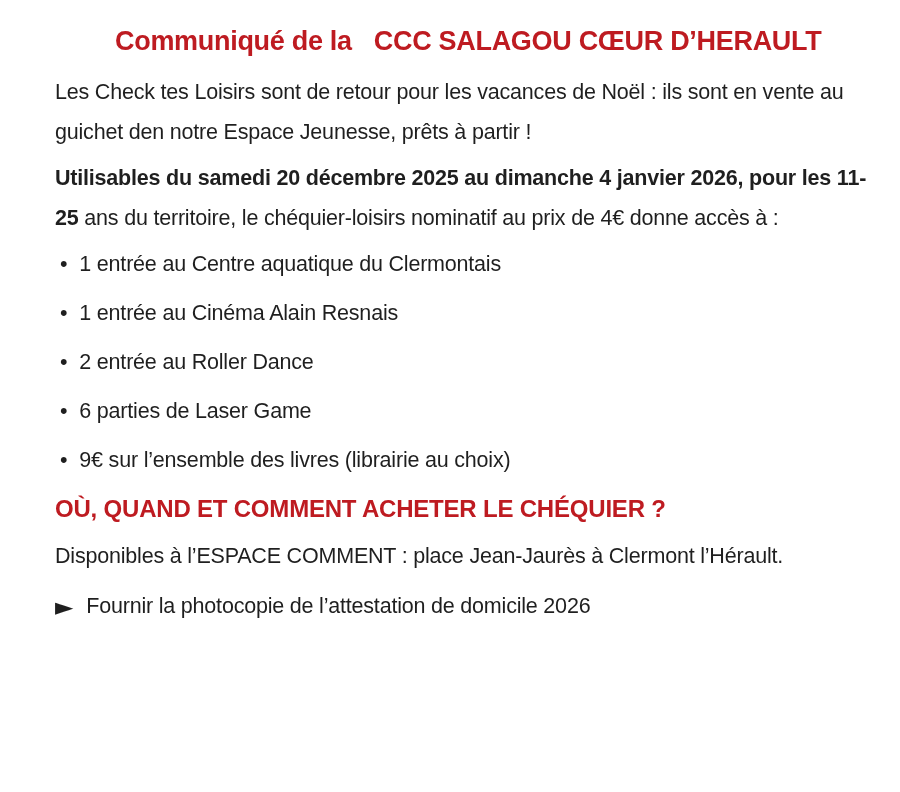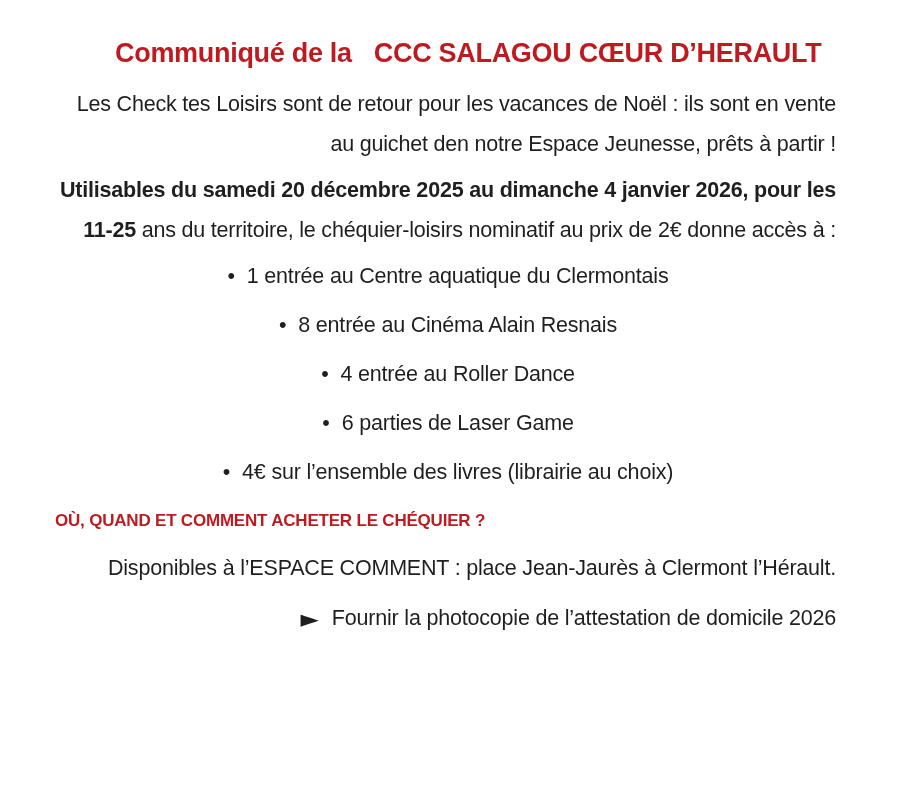--- a/index.html
+++ b/index.html
@@ -15,67 +15,64 @@
   }
   body {
     width: 900px;
     height: 792px;
     font-family: "Liberation Sans", sans-serif;
     color: var(--text);
   }
   .page {
     width: 900px;
     height: 660px;
-    padding: 24px 64px 0 55px;
+    padding: 24px 24px 0 55px;
     overflow: hidden;
     background: var(--bg);
-    margin-top: 12px;
   }
   .title {
     margin: 0 0 0 60px;
     font-size: 27px;
     line-height: 34px;
     font-weight: 700;
     color: var(--accent);
     letter-spacing: -0.3px;
     white-space: nowrap;
   }
   .title .org {
     margin-left: 22px;
   }
   .body {
     margin: 0;
     font-size: 21.5px;
     line-height: 40px;
     letter-spacing: -0.2px;
-    text-align: right;
   }
   .intro { margin-top: 14px; }
   .validity { margin-top: 6px; }
   .validity strong { font-weight: 700; }
   .bullets {
     list-style: none;
     margin: 6px 0 0 0;
     padding: 0 0 0 5px;
   }
   .bullets li {
     font-size: 21.5px;
     line-height: 40px;
     letter-spacing: -0.2px;
-    text-align: center;
   }
   .bullets li + li { margin-top: 9px; }
   .bullet-mark {
     display: inline-block;
     margin-right: 12px;
     font-size: 21.5px;
   }
   .subheading {
     margin: 14px 0 0 0;
-    font-size: 17px;
+    font-size: 24px;
     line-height: 30px;
     font-weight: 700;
     color: var(--accent);
     letter-spacing: -0.2px;
   }
   .location { margin-top: 12px; }
   .step { margin-top: 10px; }
   .step + .step { margin-top: 8px; }
   .arrow-mark {
     display: inline-block;
@@ -88,28 +85,28 @@
 </style>
 </head>
 <body>
 
 <div class="page">
 
   <h1 class="title"><span>Communiqué de la</span><span class="org">CCC SALAGOU CŒUR D’HERAULT</span></h1>
 
   <p class="body intro">Les Check tes Loisirs sont de retour pour les vacances de Noël : ils sont en vente au guichet den notre Espace Jeunesse, prêts à partir !</p>
 
-  <p class="body validity"><strong>Utilisables du samedi 20 décembre 2025 au dimanche 4 janvier 2026, pour les 11-25</strong><span> ans du territoire, le chéquier-loisirs nominatif au prix de 2€ donne accès à :</span></p>
+  <p class="body validity"><strong>Utilisables du samedi 20 décembre 2025 au dimanche 4 janvier 2026, pour les 11-25</strong><span> ans du territoire, le chéquier-loisirs nominatif au prix de 4€ donne accès à :</span></p>
 
   <ul class="bullets">
     <li><span class="bullet-mark">•</span><span>1 entrée au Centre aquatique du Clermontais</span></li>
-    <li><span class="bullet-mark">•</span><span>8 entrée au Cinéma Alain Resnais</span></li>
-    <li><span class="bullet-mark">•</span><span>4 entrée au Roller Dance</span></li>
+    <li><span class="bullet-mark">•</span><span>1 entrée au Cinéma Alain Resnais</span></li>
+    <li><span class="bullet-mark">•</span><span>2 entrée au Roller Dance</span></li>
     <li><span class="bullet-mark">•</span><span>6 parties de Laser Game</span></li>
-    <li><span class="bullet-mark">•</span><span>4€ sur l’ensemble des livres (librairie au choix)</span></li>
+    <li><span class="bullet-mark">•</span><span>9€ sur l’ensemble des livres (librairie au choix)</span></li>
   </ul>
 
   <h2 class="subheading">OÙ, QUAND ET COMMENT ACHETER LE CHÉQUIER ?</h2>
 
   <p class="body location">Disponibles à l’ESPACE COMMENT : place Jean-Jaurès à Clermont l’Hé­rault.</p>
 
   <p class="body step"><span class="arrow-mark">►</span><span>Fournir la photocopie de l’attestation de domicile 2026</span></p>
 
 
 </div>

